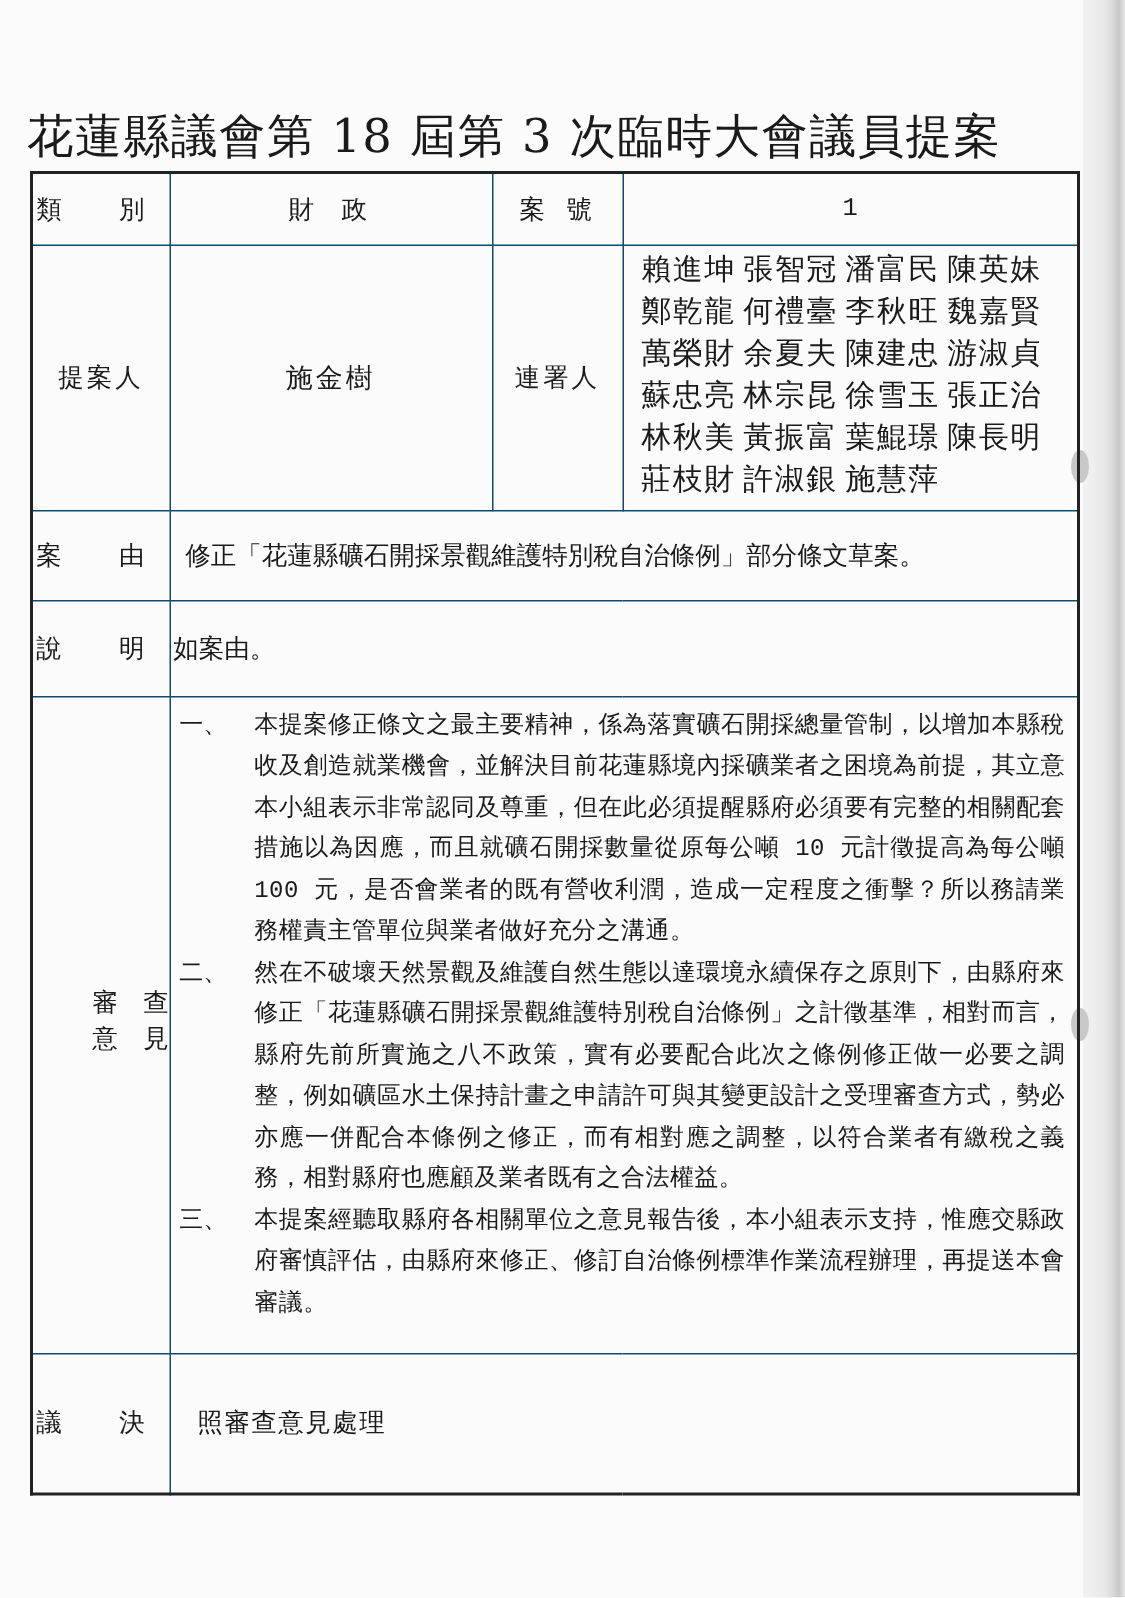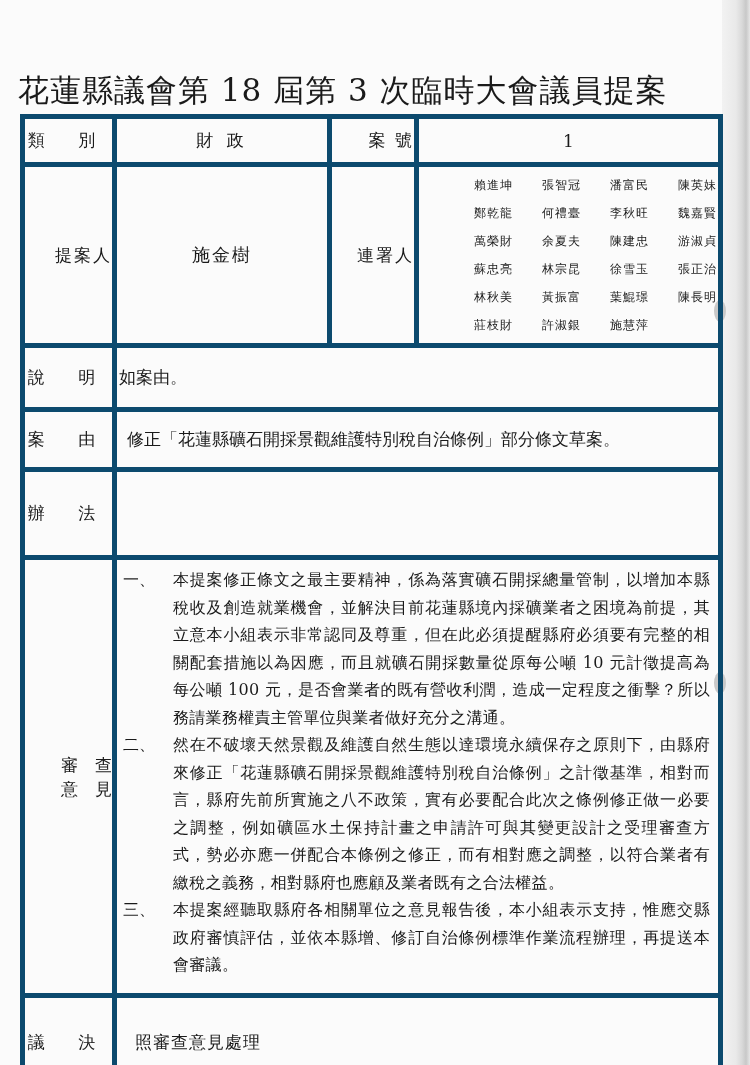--- a/index.html
+++ b/index.html
@@ -22,29 +22,30 @@
     font-size:31px; letter-spacing:1px; white-space:nowrap;
     font-weight:normal;
     margin-top:48px;
   }
   table.form {
     position:absolute; left:20px; top:114px; width:698px;
     border-collapse:collapse; table-layout:fixed;
     border:2px solid #222;
   }
   table.form td {
-    border:5px solid #0c4a6e; padding:0; vertical-align:middle;
+    border:1px solid #0c4a6e; padding:0; vertical-align:middle;
     font-size:17px;
+    font-family:Liberation Mono, monospace;
   }
   .lbl { text-align:center; letter-spacing:14px; }
-  .lbl-tight { text-align:right; letter-spacing:2px; }
+  .lbl-tight { text-align:center; letter-spacing:2px; }
   .val-center { text-align:center; font-size:19px; letter-spacing:4px;margin-top:11px; }
   .case-no { text-align:center; font-size:22px; }
   .cosigners { padding:4px 0 4px 12px !important; vertical-align:top !important; }
-  .cosigner-line { line-height:28px; font-size:12px; letter-spacing:1px; white-space:nowrap;margin-left:43px; }
+  .cosigner-line { line-height:28px; font-size:20px; letter-spacing:1px; white-space:nowrap; }
   .cosigner-line span { display:inline-block; width:68px; }
   .text-cell { padding-left:10px !important; font-size:16.5px; }
   .review { padding:6px 8px 6px 4px !important; vertical-align:top !important; }
   .item { display:flex; font-size:16px; line-height:27.5px; }
   .item .num { width:50px; flex:none; padding-left:2px; }
   .item .body { flex:1; text-align:justify; letter-spacing:0.3px; }
   .review-lbl { text-align:right; font-size:17px; line-height:24px; }
   .review-lbl span { display:inline-block; width:34px; }
   .resolution { padding-left:18px !important; font-size:17.5px; letter-spacing:1px; }
 </style>
@@ -92,52 +93,48 @@
       </div>
       <div class="cosigner-line">
         <span>林秋美</span><span>黃振富</span><span>葉鯤璟</span><span>陳長明</span>
       </div>
       <div class="cosigner-line">
         <span>莊枝財</span><span>許淑銀</span><span>施慧萍</span>
       </div>
     </td>
   </tr>
 
+  <tr style="height:60px">
+    <td class="lbl">案 由</td>
+    <td colspan="3" class="text-cell" style="padding-left:10px">修正「花蓮縣礦石開採景觀維護特別稅自治條例」部分條文草案。</td>
+  </tr>
+
   <tr style="height:64px">
     <td class="lbl">說 明</td>
     <td colspan="3" class="text-cell" style="padding-left:2px !important">如案由。</td>
   </tr>
 
-  <tr style="height:60px">
-    <td class="lbl">案 由</td>
-    <td colspan="3" class="text-cell" style="padding-left:10px">修正「花蓮縣礦石開採景觀維護特別稅自治條例」部分條文草案。</td>
-  </tr>
-
-  <tr style="height:88px">
-    <td class="lbl">辦 法</td>
-    <td colspan="3" class="text-cell"></td>
-  </tr>
 
   <tr style="height:438px">
     <td class="review-lbl">
       <div><span>審</span><span>查</span></div>
       <div><span>意</span><span>見</span></div>
     </td>
     <td colspan="3" class="review">
       <div class="item">
         <div class="num">一、</div>
         <div class="body">本提案修正條文之最主要精神，係為落實礦石開採總量管制，以增加本縣稅收及創造就業機會，並解決目前花蓮縣境內採礦業者之困境為前提，其立意本小組表示非常認同及尊重，但在此必須提醒縣府必須要有完整的相關配套措施以為因應，而且就礦石開採數量從原每公噸 10 元計徵提高為每公噸 100 元，是否會業者的既有營收利潤，造成一定程度之衝擊？所以務請業務權責主管單位與業者做好充分之溝通。</div>
       </div>
       <div class="item">
         <div class="num">二、</div>
         <div class="body">然在不破壞天然景觀及維護自然生態以達環境永續保存之原則下，由縣府來修正「花蓮縣礦石開採景觀維護特別稅自治條例」之計徵基準，相對而言，縣府先前所實施之八不政策，實有必要配合此次之條例修正做一必要之調整，例如礦區水土保持計畫之申請許可與其變更設計之受理審查方式，勢必亦應一併配合本條例之修正，而有相對應之調整，以符合業者有繳稅之義務，相對縣府也應顧及業者既有之合法權益。</div>
       </div>
       <div class="item">
         <div class="num">三、</div>
-        <div class="body">本提案經聽取縣府各相關單位之意見報告後，本小組表示支持，惟應交縣政府審慎評估，並依本縣增、修訂自治條例標準作業流程辦理，再提送本會審議。</div>
+        <div class="body">本提案經聽取縣府各相關單位之意見報告後，本小組表示支持，惟應交縣政府審慎評估，由縣府來修正、修訂自治條例標準作業流程辦理，再提送本會審議。</div>
       </div>
     </td>
   </tr>
 
   <tr style="height:94px">
     <td class="lbl">議 決</td>
     <td colspan="3" class="resolution">照審查意見處理</td>
   </tr>
 </tbody>
   </table>

